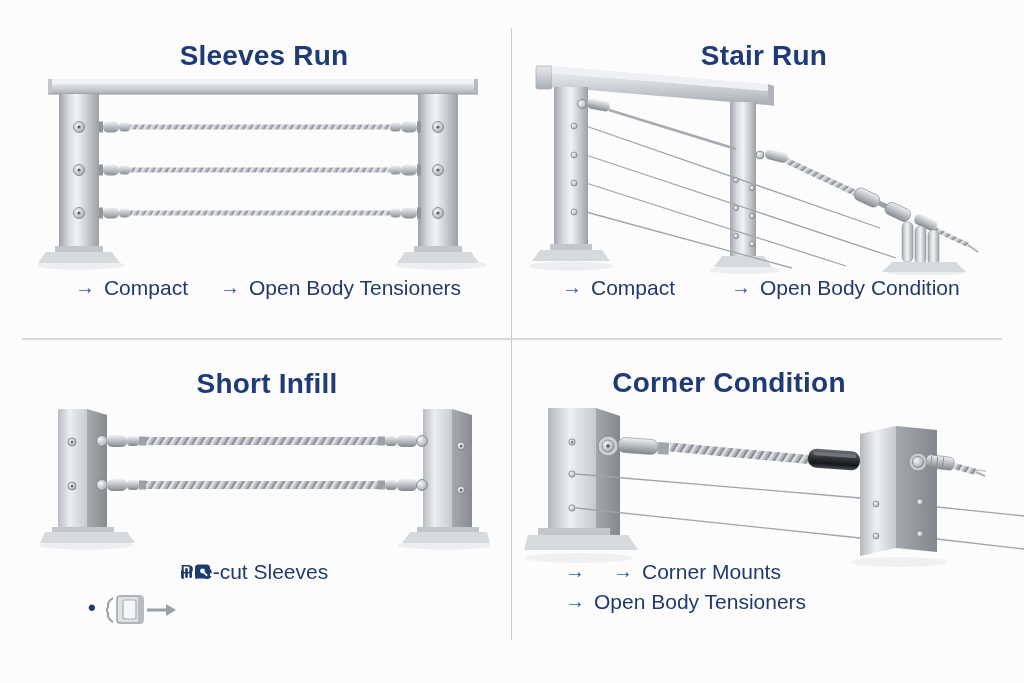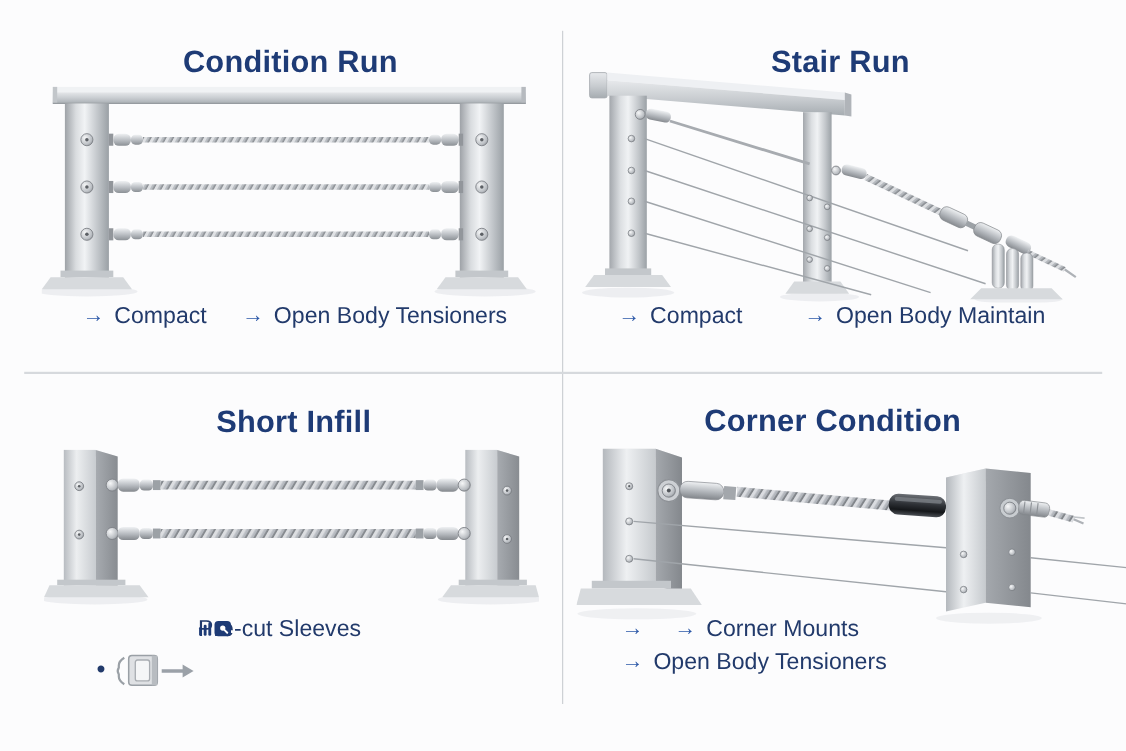--- a/index.html
+++ b/index.html
@@ -19,24 +19,24 @@
   .thin{stroke:#a0a5aa;stroke-width:1.3;fill:none;}
 </style>
 </head>
 <body>
 
 <div id="canvas">
 
   <div class="divider-v" style="left:511px;top:28px;height:612px;"></div>
   <div class="divider-h" style="left:22px;top:338px;width:980px;"></div>
 
-  <div class="title" style="left:264px;top:40px;">Condition Run</div>
+  <div class="title" style="left:264px;top:40px;">Sleeves Run</div>
   <div class="title" style="left:764px;top:40px;">Stair Run</div>
   <div class="title" style="left:267px;top:368px;">Short Infill</div>
-  <div class="title" style="left:757px;top:367px;">Corner Condition</div>
+  <div class="title" style="left:729px;top:367px;">Corner Condition</div>
 
   <svg style="left:38px;top:70px;" width="452" height="200" viewBox="0 0 452 200">
     <defs>
       <linearGradient id="g1post" x1="0" y1="0" x2="1" y2="0">
         <stop offset="0" stop-color="#9ea2a7"></stop>
           <stop offset=".25" stop-color="#d9dcdf"></stop>
         <stop offset=".45" stop-color="#f1f3f5"></stop>
           <stop offset=".72" stop-color="#c6cace"></stop>
         <stop offset="1" stop-color="#9aa0a5"></stop>
       </linearGradient>
@@ -391,21 +391,21 @@
     <span class="gap"></span>
     <span class="arrow">→</span>
     <span>Open Body Tensioners</span>
   </div>
 
   <div class="lblrow" style="left:562px;top:276px;">
     <span class="arrow">→</span>
     <span>Compact</span>
     <span class="gap" style="width:38px;"></span>
     <span class="arrow">→</span>
-    <span>Open Body Maintain</span>
+    <span>Open Body Condition</span>
   </div>
 
   <div class="lblrow" style="left:180px;top:560px;align-items:center;">
     <svg width="34" height="20" viewBox="0 0 34 20">
       <rect x="1" y="8" width="2.6" height="8" rx="1.2" fill="#1e3b76"></rect>
       <rect x="5.2" y="6" width="2.6" height="10" rx="1.2" fill="#1e3b76"></rect>
       <rect x="9.4" y="4" width="2.6" height="12" rx="1.2" fill="#1e3b76"></rect>
       <rect x="15" y="2.5" width="15" height="14" rx="3.5" fill="#1e3b76"></rect>
       <circle cx="22.5" cy="9" r="2.4" fill="#ffffff"></circle>
       <line x1="24.2" y1="10.8" x2="26.6" y2="13.2" stroke="#ffffff" stroke-width="1.8" stroke-linecap="round"></line>

